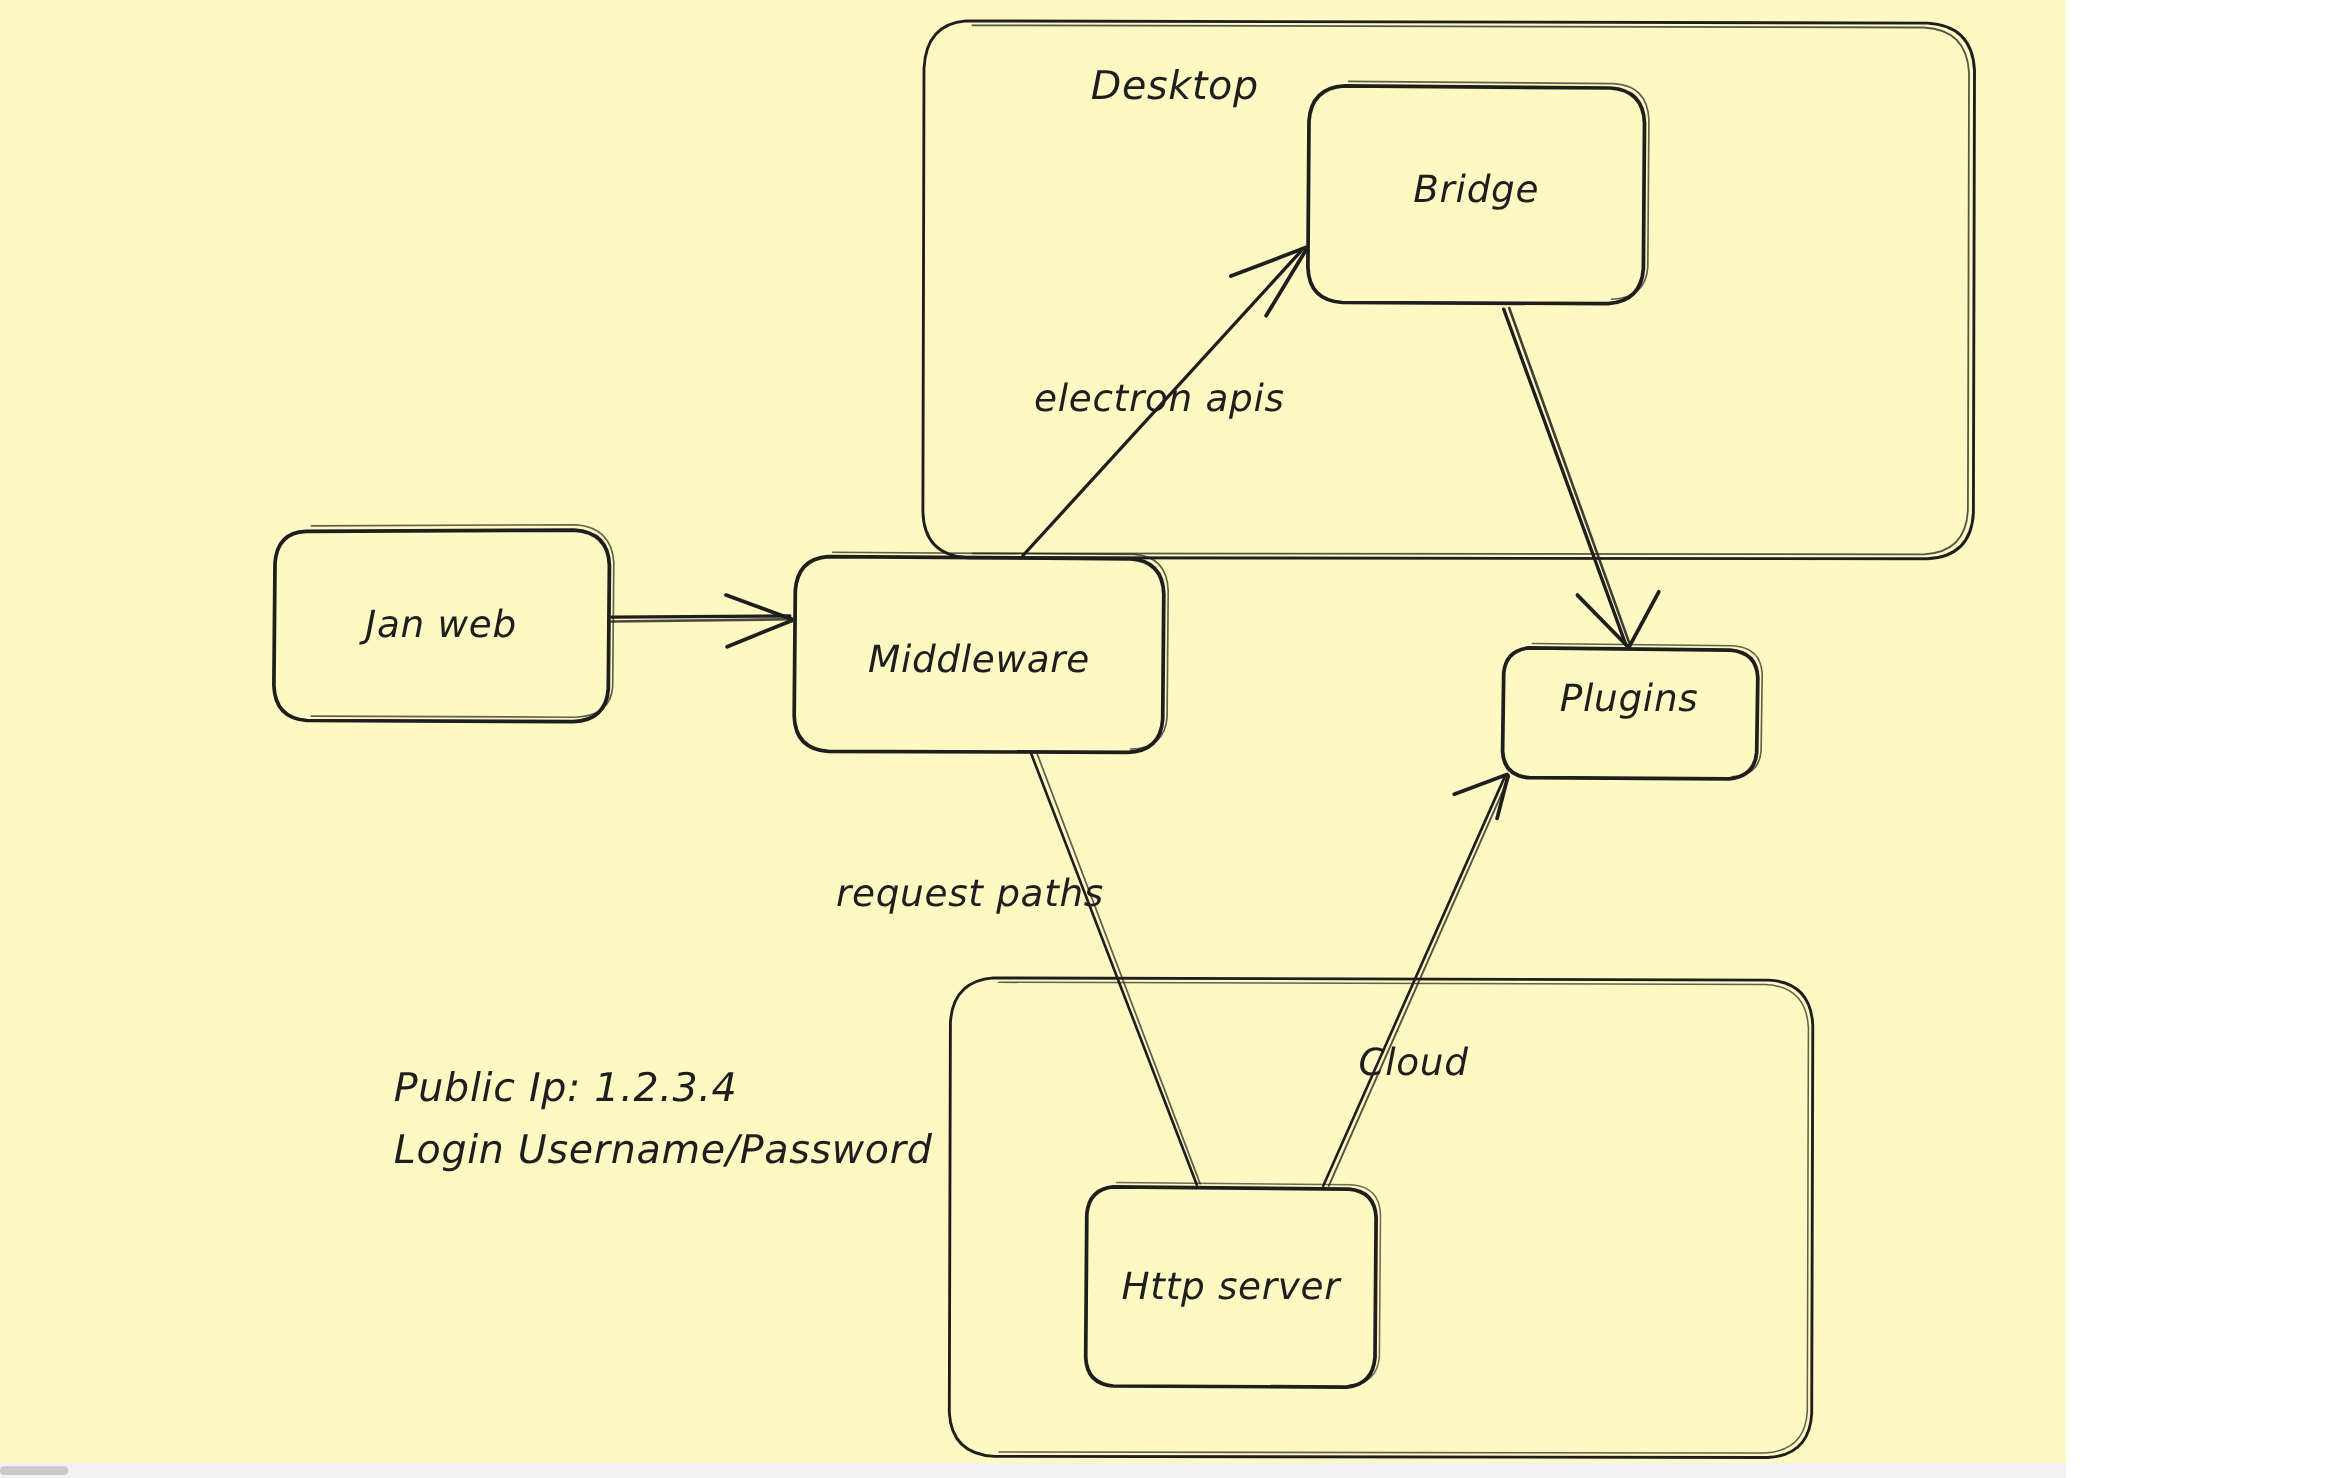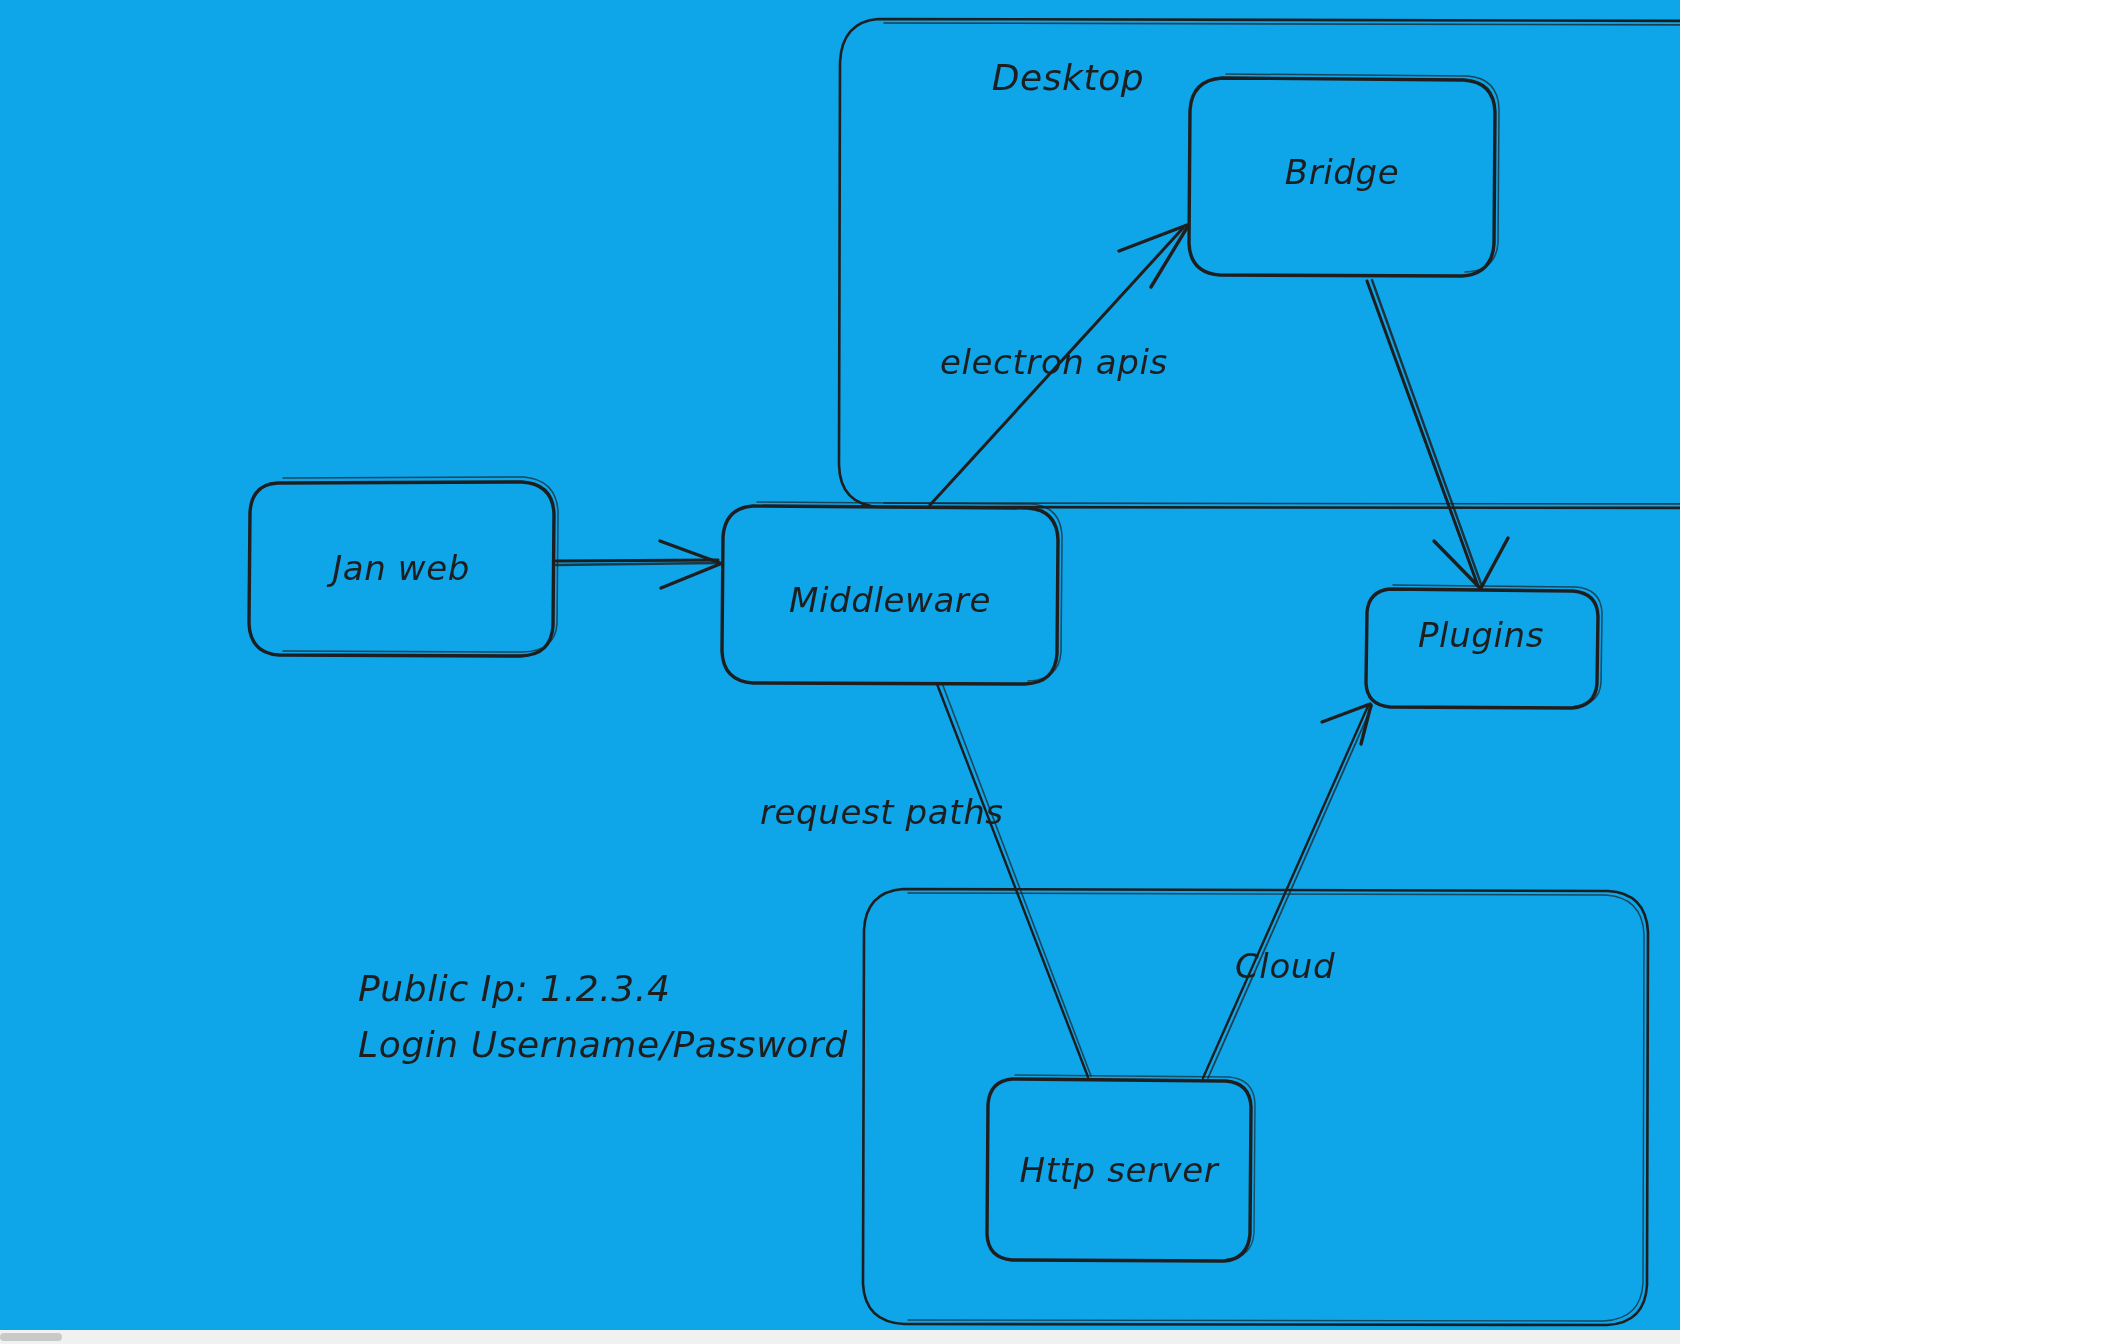--- a/index.html
+++ b/index.html
@@ -2,23 +2,23 @@
 <html><head>
 <meta charset="utf-8">
 <style>
   html, body {
     margin: 0;
     padding: 0;
     background: #ffffff;
   }
   #canvas-root {
     position: relative;
-    width: 1680px;
+    width: 1878px;
     height: 1344px;
-    background: #0ea5e9;
+    background: #fef9c3;
     overflow: hidden;
     font-family: "DejaVu Sans", sans-serif;
   }
   svg.diagram {
     position: absolute;
     top: 0;
     left: 0;
     width: 2124px;
     height: 1344px;
     display: block;

